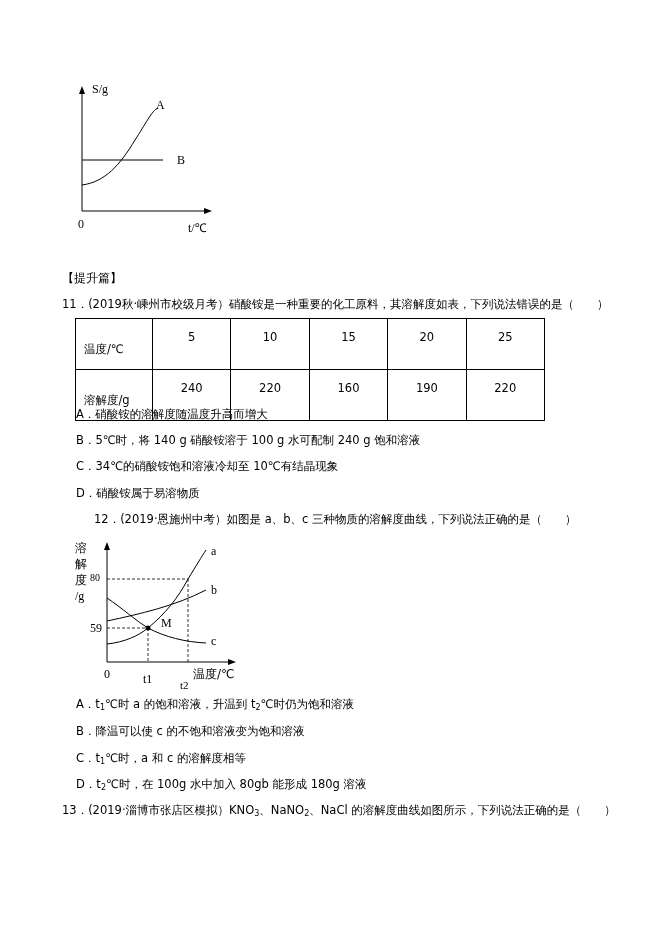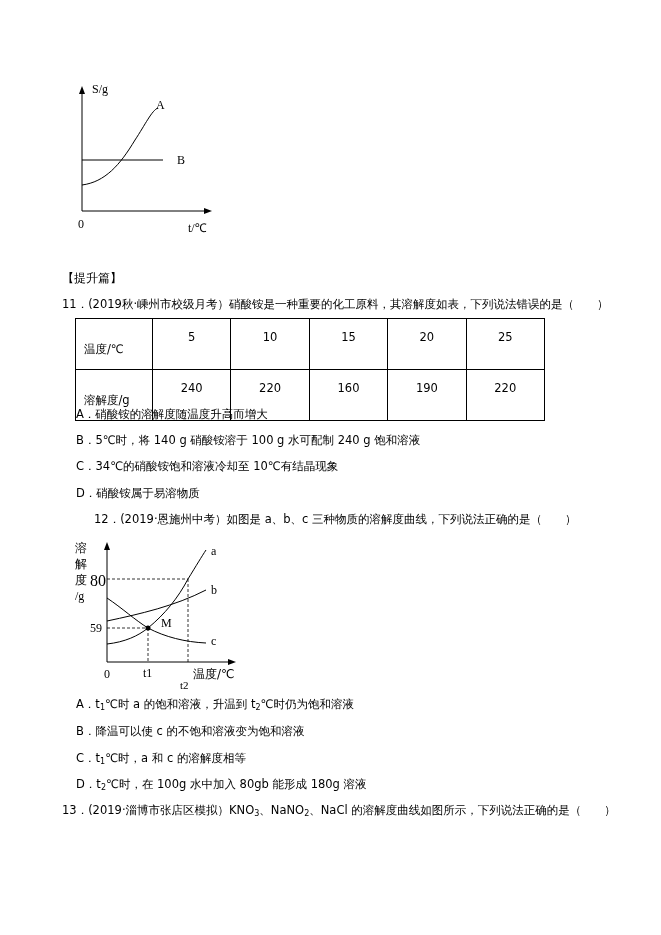--- a/index.html
+++ b/index.html
@@ -95,24 +95,24 @@
     <path d="M37,83 C70,76 105,68 136,52" fill="none" stroke="#000" stroke-width="1"></path>
 
     <path d="M37,60 C52,70 65,82 78,90 C95,99 115,104 136,105" fill="none" stroke="#000" stroke-width="1"></path>
 
     <circle cx="78" cy="90" r="2.5" fill="#000"></circle>
   </svg>
   <span class="abs" style="left:5px; top:2px; font-size:12px;">溶</span>
   <span class="abs" style="left:5px; top:18px; font-size:12px;">解</span>
   <span class="abs" style="left:5px; top:34px; font-size:12px;">度</span>
   <span class="abs serif" style="left:5px; top:51px; font-size:12px;">/g</span>
-  <span class="abs serif" style="left:20px; top:34px; font-size:16px;">80</span>
+  <span class="abs serif" style="left:20px; top:34px; font-size:10px;">80</span>
   <span class="abs serif" style="left:20px; top:83px; font-size:12px;">59</span>
   <span class="abs serif" style="left:34px; top:129px; font-size:12px;">0</span>
-  <span class="abs serif" style="left:73px; top:128px; font-size:12px;">t1</span>
+  <span class="abs serif" style="left:73px; top:134px; font-size:12px;">t1</span>
   <span class="abs serif" style="left:110px; top:141px; font-size:11px;">t2</span>
   <span class="abs" style="left:123px; top:128px; font-size:12px;">温度/℃</span>
   <span class="abs serif" style="left:91px; top:78px; font-size:12px;">M</span>
   <span class="abs serif" style="left:141px; top:6px; font-size:12px;">a</span>
   <span class="abs serif" style="left:141px; top:45px; font-size:12px;">b</span>
   <span class="abs serif" style="left:141px; top:96px; font-size:12px;">c</span>
 </div>
 
 <div class="abs txt opt" style="top:697px;">
   <span>A．t</span><sub>1</sub><span>℃时 a 的饱和溶液，升温到 t</span><sub>2</sub><span>℃时仍为饱和溶液</span>

